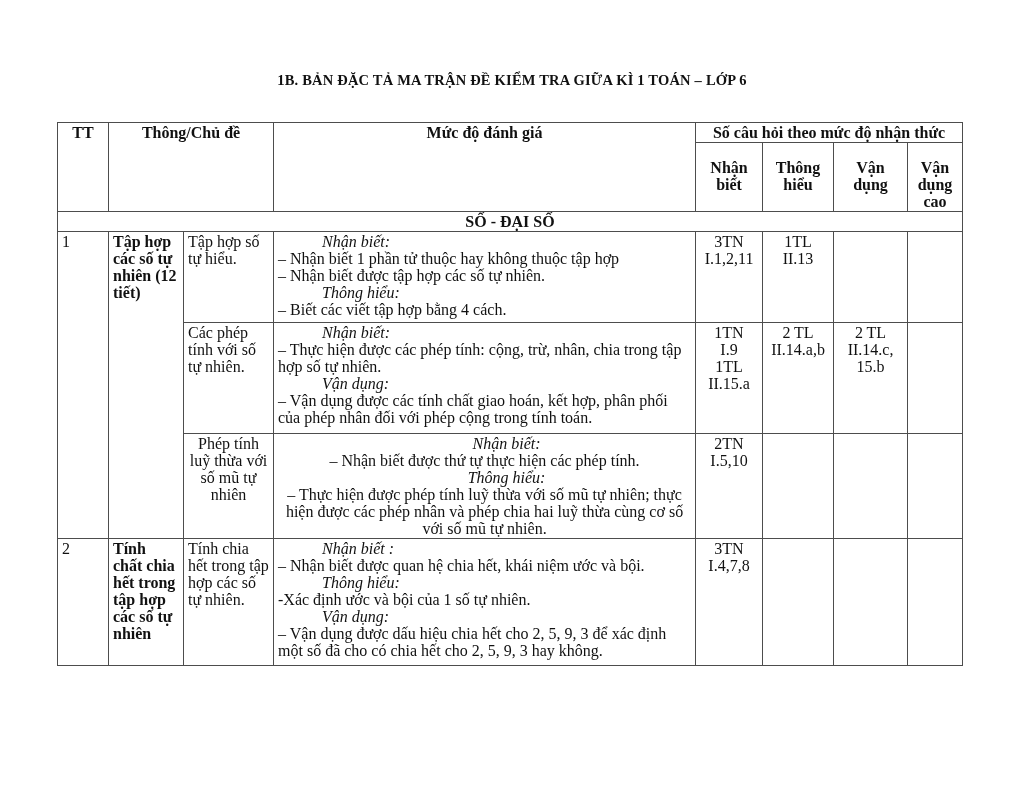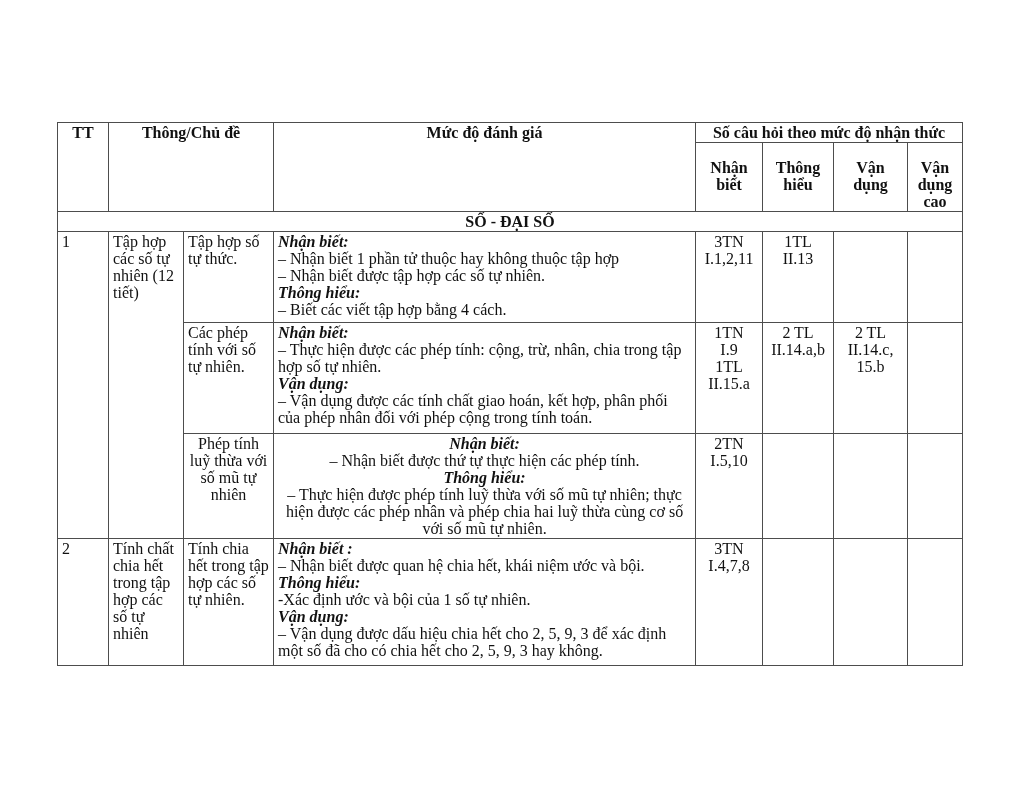--- a/index.html
+++ b/index.html
@@ -48,35 +48,36 @@
     font-weight: bold;
     text-align: center;
     padding: 0;
     line-height: 19px;
   }
   tr.r1a td { height: 91px; }
   tr.r1b td { height: 111px; }
   tr.r1c td { height: 88px; text-align: center; }
   tr.r2  td { height: 127px; }
   .tt-cell { text-align: left; padding-left: 5px; }
-  .chapter-cell { font-weight: normal; }
-  .crit-head { font-weight: bold; font-style: italic; }
+  .chapter-cell { font-weight: bold; }
+  .crit-head { font-weight: normal; font-style: italic; margin-left: 44px; }
   .lvl {
     text-align: center;
     white-space: pre-line;
   }
   .lvl.left { text-align: center; }
   .pt50 { padding-top: 50px; }
   .pt60 { padding-top: 60px; }
 </style>
 </head>
 <body>
 
 <div class="page">
 
+  <div class="doc-title">1B. BẢN ĐẶC TẢ MA TRẬN ĐỀ KIỂM TRA GIỮA KÌ 1 TOÁN – LỚP 6</div>
 
   <table class="matrix">
     <colgroup>
       <col style="width:51px">
       <col style="width:75px">
       <col style="width:90px">
       <col style="width:422px">
       <col style="width:67px">
       <col style="width:71px">
       <col style="width:74px">
@@ -98,21 +99,21 @@
       <td class="th">Vận dụng cao</td>
     </tr>
 
     <tr class="section-row">
       <td colspan="8">SỐ - ĐẠI SỐ</td>
     </tr>
 
     <tr class="r1a">
       <td class="tt-cell" rowspan="3">1</td>
       <td class="chapter-cell" rowspan="3">Tập hợp các số tự nhiên (12 tiết)</td>
-      <td>Tập hợp số tự thức.</td>
+      <td>Tập hợp số tự hiểu.</td>
       <td>
         <div class="crit-head">Nhận biết:</div>
         <div>– Nhận biết 1 phần tử thuộc hay không thuộc tập hợp</div>
         <div>– Nhận biết được tập hợp các số tự nhiên.</div>
         <div class="crit-head">Thông hiểu:</div>
         <div>– Biết các viết tập hợp bằng 4 cách.</div>
       </td>
       <td class="lvl">3TN
 I.1,2,11</td>
       <td class="lvl pt50">1TL

